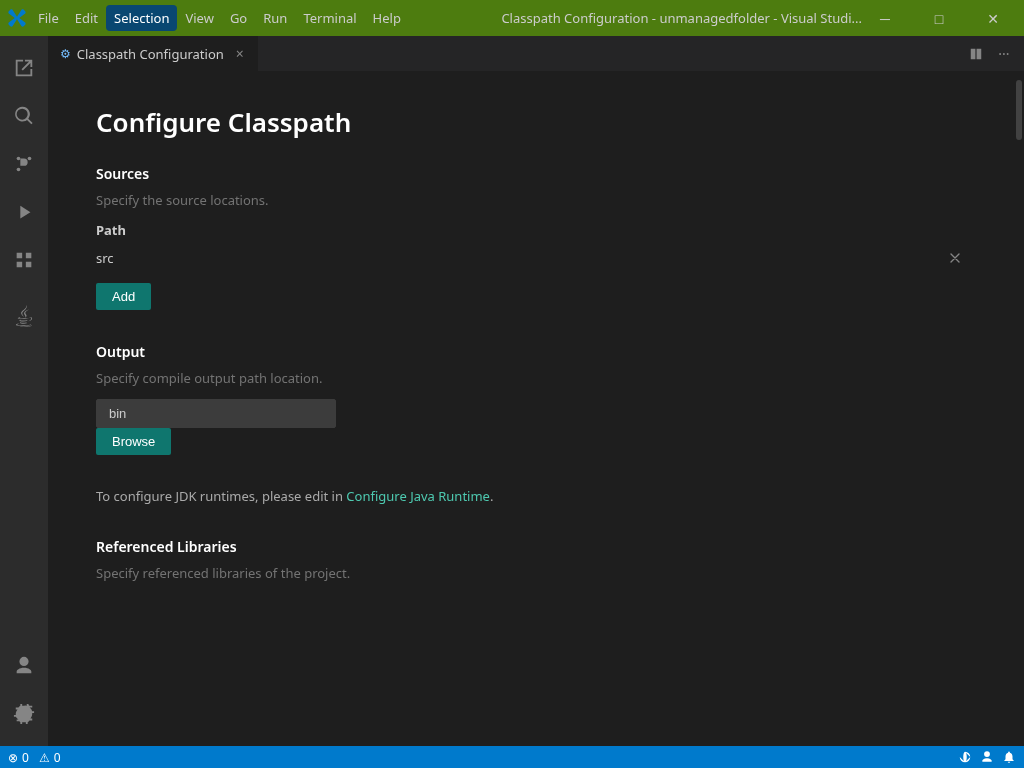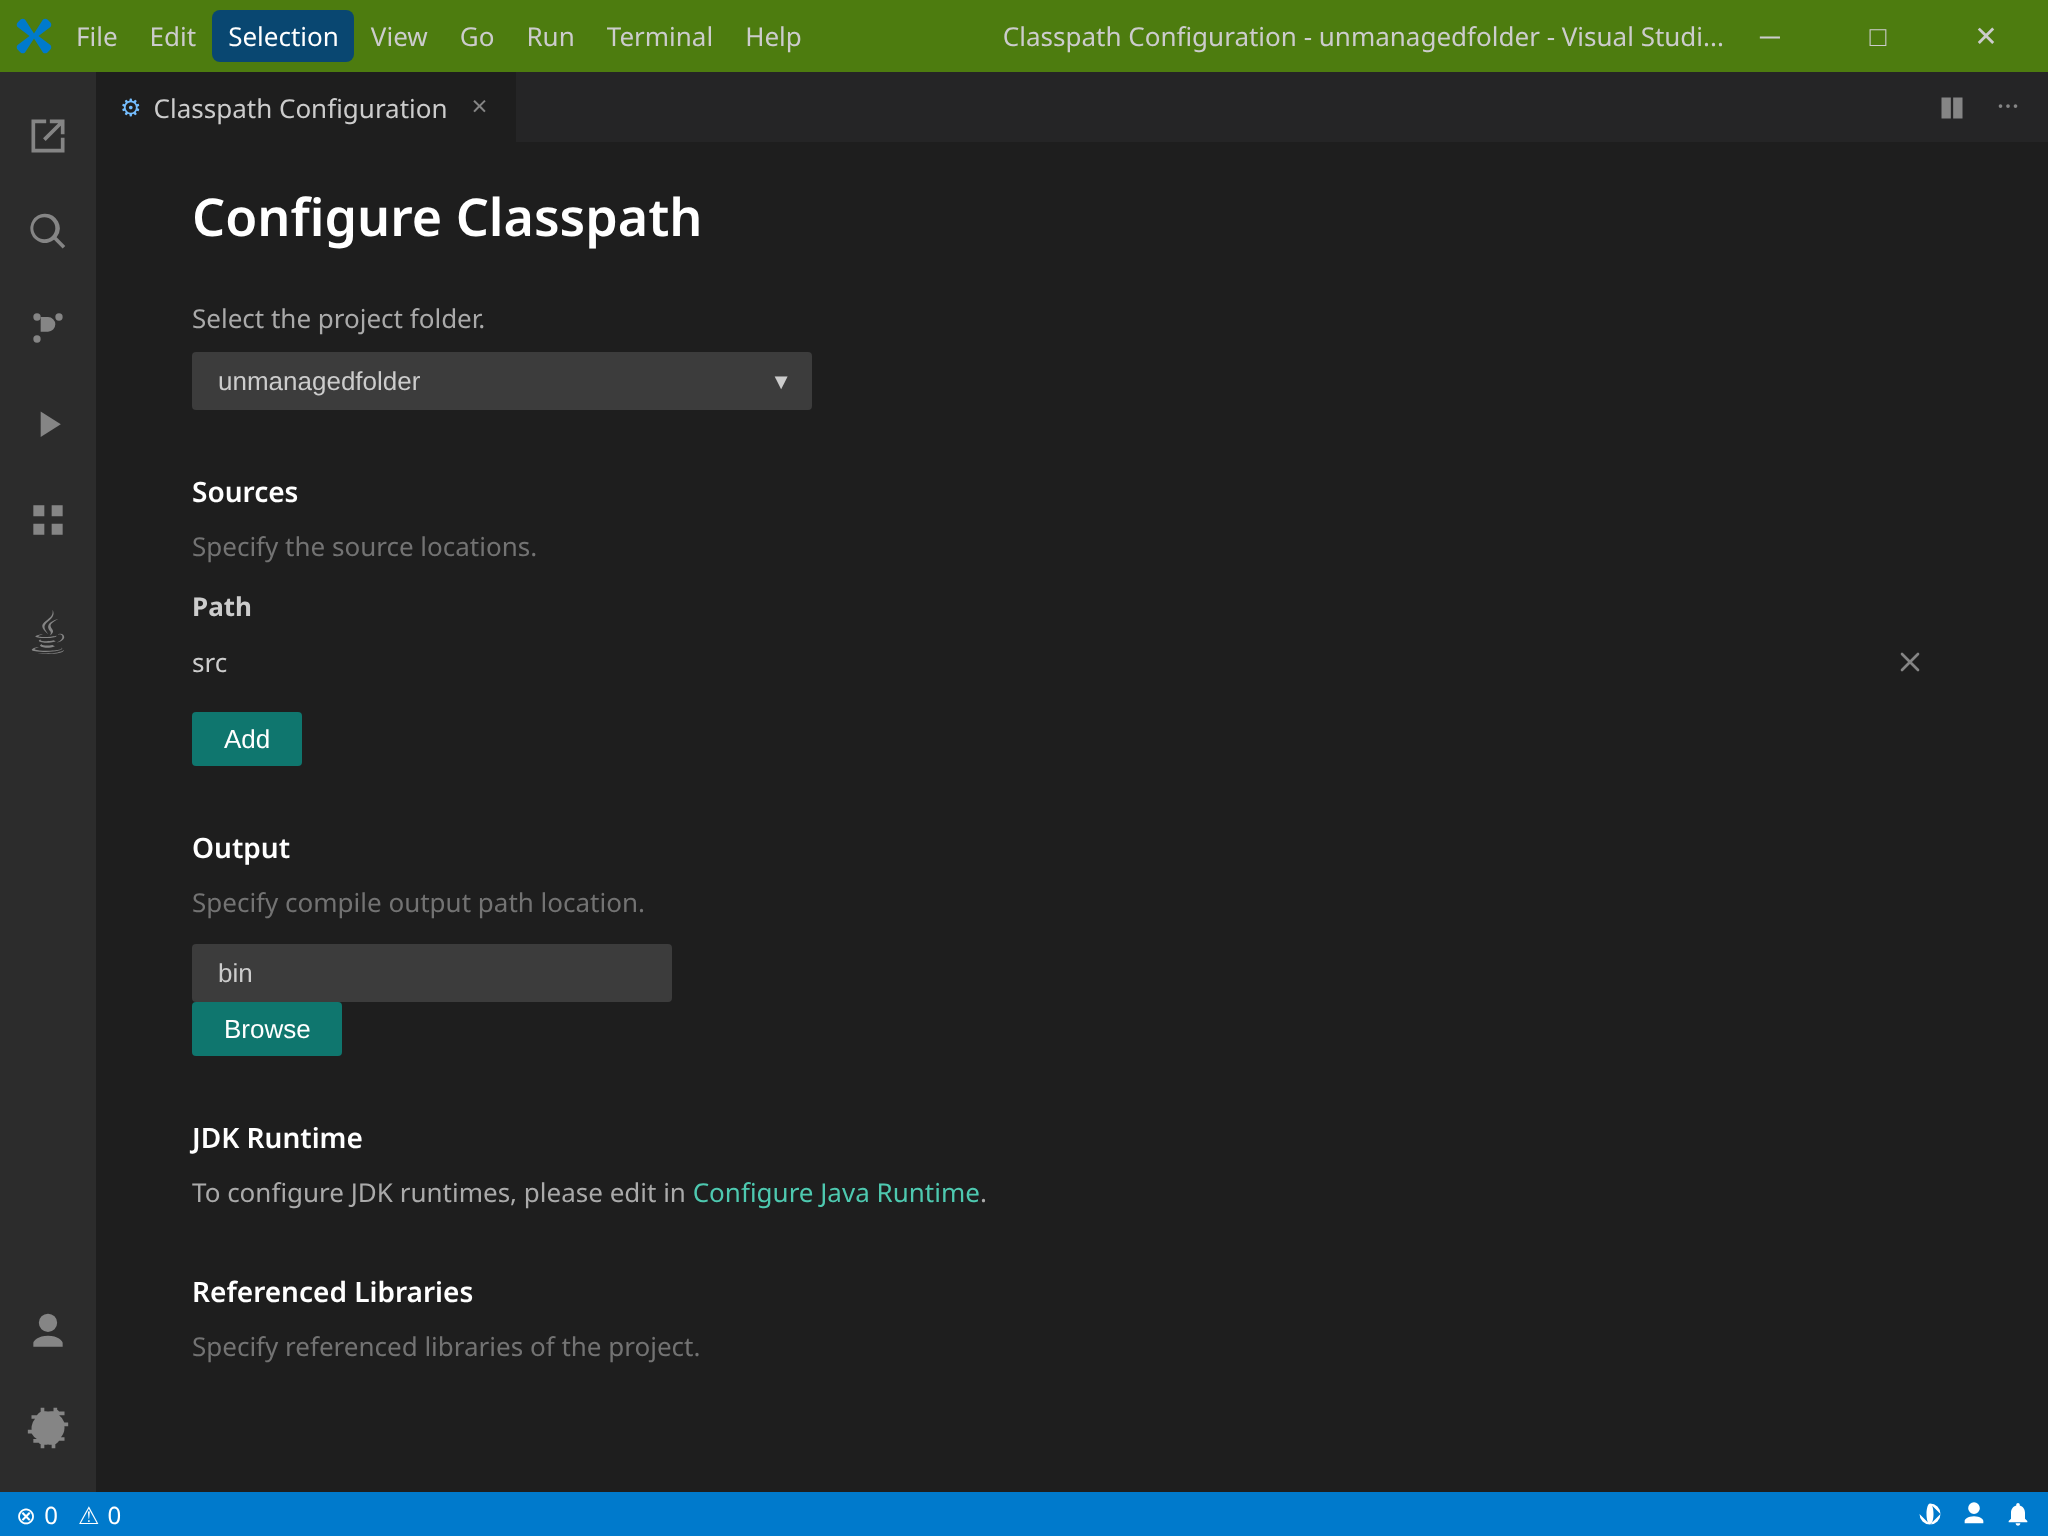--- a/index.html
+++ b/index.html
@@ -153,21 +153,20 @@
       cursor: pointer;
       border-radius: 3px;
       font-size: 14px;
     }
 
     
     .editor-with-scrollbar {
       display: flex;
       flex: 1;
       overflow: hidden;
-      align-items: flex-end;
     }
 
     
     .content {
       flex: 1;
       padding: 32px 48px;
       overflow-y: auto;
       background: #1e1e1e;
     }
     .content::-webkit-scrollbar { width: 10px; }
@@ -432,29 +431,20 @@
           <span>···</span>
         </div>
       </div>
     </div>
 
     <div class="editor-with-scrollbar">
       <div class="content">
 
         <h1 class="page-title">Configure Classpath</h1>
 
-        <div class="section-block">
-          <p class="section-label">Select the project folder.</p>
-          <div class="dropdown-wrapper">
-            <select class="dropdown-select">
-              <option>unmanagedfolder</option>
-            </select>
-            <span class="dropdown-chevron">▼</span>
-          </div>
-        </div>
 
         <div class="section-block">
           <h2 class="section-title">Sources</h2>
           <p class="section-description">Specify the source locations.</p>
           <div class="column-header">Path</div>
           <div class="path-row">
             <span class="path-value">src</span>
             <div class="path-delete-btn">
               <svg width="16" height="16" viewBox="0 0 24 24" fill="currentColor">
                   <path d="M6 6l12 12M6 18L18 6" stroke="currentColor" stroke-width="2" stroke-linecap="round"></path>
@@ -465,21 +455,20 @@
         </div>
 
         <div class="section-block">
           <h2 class="section-title">Output</h2>
           <p class="section-description">Specify compile output path location.</p>
           <input type="text" class="output-input" value="bin" style="">
           <button class="btn-primary">Browse</button>
         </div>
 
         <div class="section-block">
-          <h2 class="section-title">JDK Runtime</h2>
           <p class="jdk-text">
             <span>To configure JDK runtimes, please edit in </span><a class="jdk-link">Configure Java Runtime</a><span>.</span>
           </p>
         </div>
 
         <div class="section-block">
           <h2 class="section-title">Referenced Libraries</h2>
           <p class="section-description">Specify referenced libraries of the project.</p>
         </div>
 

